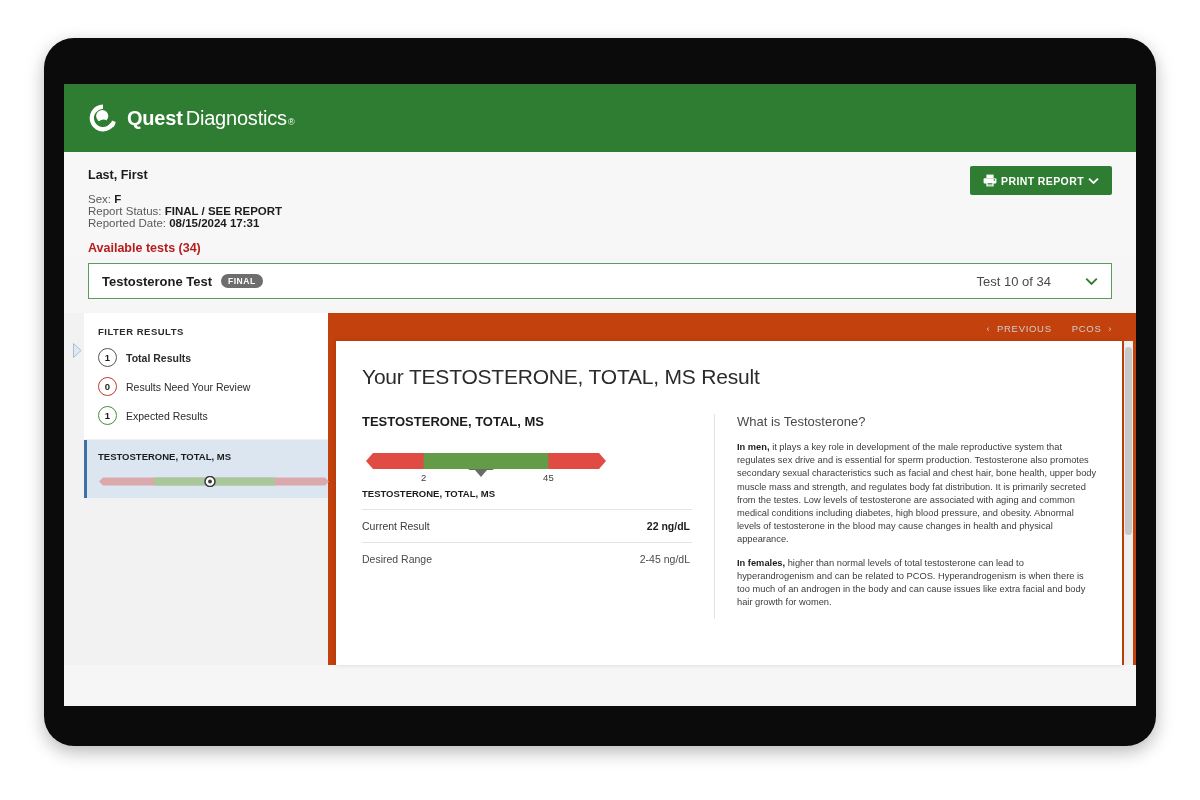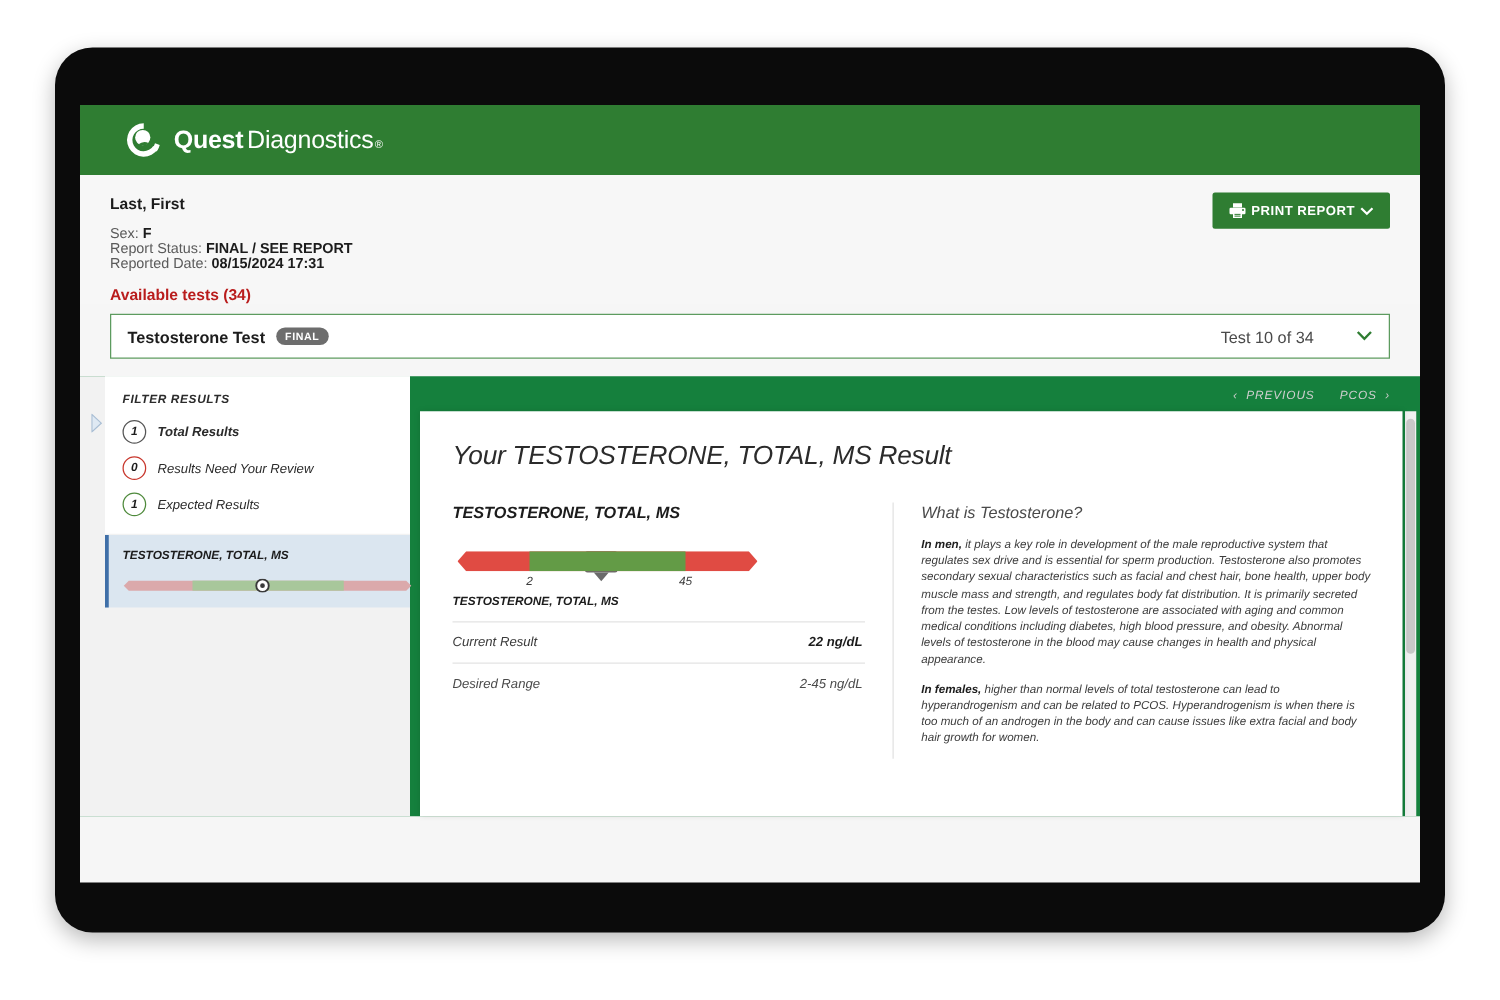--- a/index.html
+++ b/index.html
@@ -23,25 +23,25 @@
   #device-screen {
     position: absolute;
     left: 20px; top: 46px;
     width: 1072px; height: 622px;
     background: #f6f6f6;
     overflow: hidden;
   }
 
   
   #brand-header {
-    height: 56px;
+    height: 68px;
     background: #2f7d32;
     display: flex;
     align-items: center;
-    padding-left: 36px;
+    padding-left: 24px;
   }
   #logo-mark { width: 30px; height: 30px; flex: 0 0 auto; margin-right: 9px; }
   .brand-text {
     color: #ffffff;
     font-size: 20px;
     letter-spacing: -0.2px;
     display: flex;
     align-items: baseline;
   }
   .brand-quest { font-weight: bold; }
@@ -113,23 +113,22 @@
   }
   #test-selector-chevron {
     position: absolute; right: 13px;
     color: #2f7d32;
   }
 
   
   #body-area {
     display: flex;
     height: 352px;
-    background: #15803d;
+    background: #c2410c;
     position: relative;
-    font-style: italic;
   }
 
   
   #filter-column {
     width: 264px; flex: 0 0 264px;
     background: #f2f2f2;
     padding-left: 20px;
   }
   #filter-card {
     background: #ffffff;

